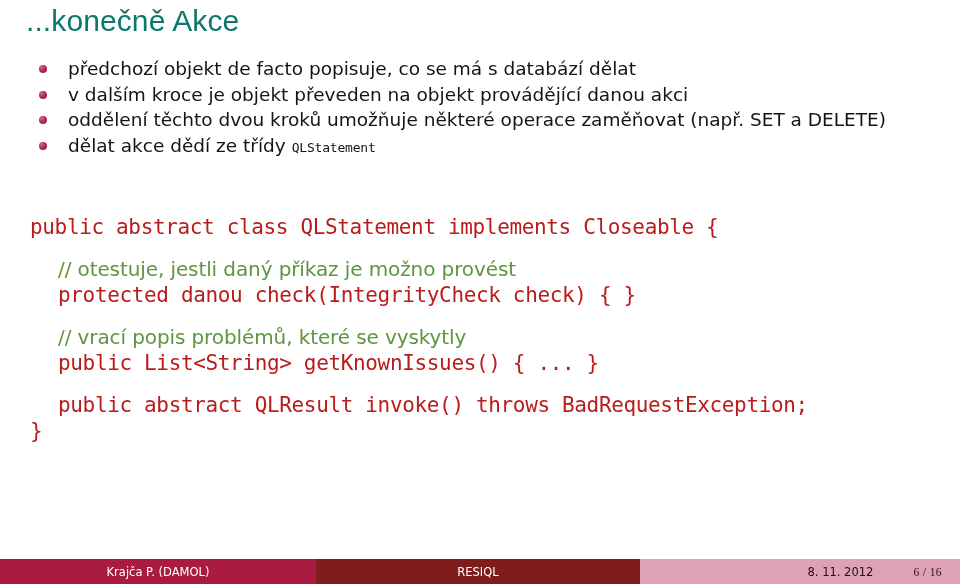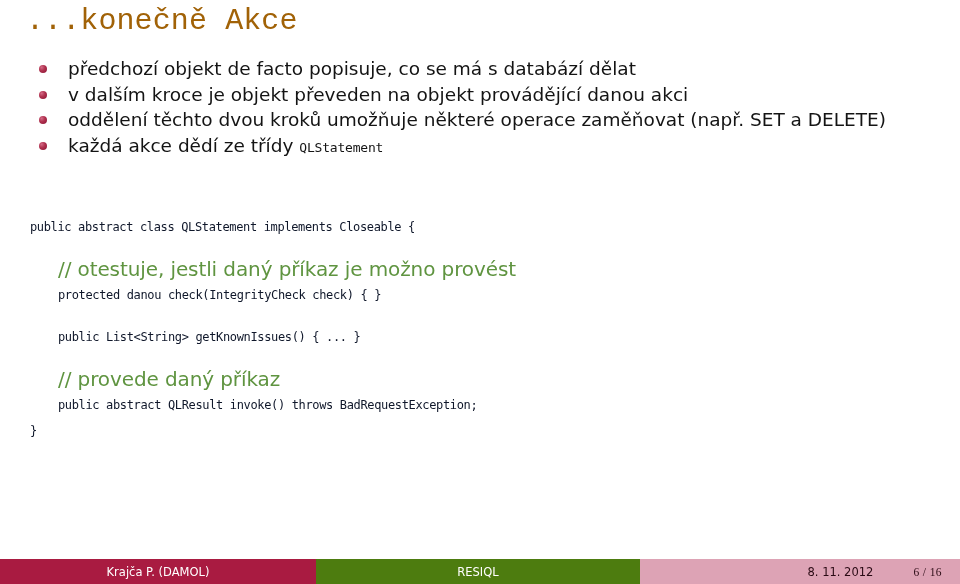--- a/index.html
+++ b/index.html
@@ -21,24 +21,24 @@
     width: 960px;
     height: 584px;
     box-sizing: border-box;
   }
 
   
   .slide-title {
     position: absolute;
     left: 26px;
     top: 2px;
-    font-family: Liberation Mono, monospace;
+    font-family: Liberation Sans, sans-serif;
     font-size: 30px;
     line-height: 38px;
-    color: #a16207;
+    color: #0f766e;
     letter-spacing: 0.1px;
     white-space: nowrap;
   }
 
   
   .bullets {
     position: absolute;
     left: 30px;
     top: 48px;
     width: 900px;
@@ -71,23 +71,23 @@
   
   .code-block {
     position: absolute;
     left: 30px;
     top: 214px;
     width: 900px;
     font-family: "DejaVu Serif", serif;
   }
   .code-line {
     font-family: "DejaVu Sans Mono", monospace;
-    font-size: 12px;
+    font-size: 21px;
     line-height: 26px;
-    color: #0f172a;
+    color: #b91c1c;
     white-space: pre;
     letter-spacing: -0.35px;
   }
   .code-line.indent  { padding-left: 28px; }
   .code-comment {
     font-family: "DejaVu Sans", sans-serif;
     font-size: 20px;
     line-height: 26px;
     color: #5f9440;
     white-space: pre;
@@ -114,21 +114,21 @@
     font-size: 11.5px;
     box-sizing: border-box;
   }
   .footer-left {
     width: 316px;
     background: #a91b41;
     color: #ffffff;
   }
   .footer-mid {
     width: 324px;
-    background: #4d7c0f;
+    background: #7f1d1d;
     color: #ffffff;
   }
   .footer-right {
     flex: 1 1 auto;
     background: #dda3b5;
     color: #2a0a14;
     justify-content: flex-end;
     padding-right: 18px;
     gap: 0px;
   }
@@ -154,43 +154,43 @@
       <span class="bullet-text">v dalším kroce je objekt převeden na objekt provádějící danou akci</span>
     </div>
 
     <div class="bullet-row">
       <span class="bullet-dot"></span>
       <span class="bullet-text">oddělení těchto dvou kroků umožňuje některé operace zaměňovat (např. SET a DELETE)</span>
     </div>
 
     <div class="bullet-row">
       <span class="bullet-dot"></span>
-      <span class="bullet-text"><span>každá akce dědí ze třídy </span><span class="mono-inline">QLStatement</span></span>
+      <span class="bullet-text"><span>dělat akce dědí ze třídy </span><span class="mono-inline">QLStatement</span></span>
     </div>
 
   </div>
 
   <div class="code-block">
 
     <div class="code-line">public abstract class QLStatement implements Closeable {</div>
 
     <div class="code-spacer"></div>
 
     <div class="code-comment">// otestuje, jestli daný příkaz je možno provést</div>
 
     <div class="code-line indent">protected danou check(IntegrityCheck check) { }</div>
 
     <div class="code-spacer"></div>
 
+    <div class="code-comment">// vrací popis problémů, které se vyskytly</div>
 
     <div class="code-line indent">public List&lt;String&gt; getKnownIssues() { ... }</div>
 
     <div class="code-spacer"></div>
 
-    <div class="code-comment">// provede daný příkaz</div>
 
     <div class="code-line indent">public abstract QLResult invoke() throws BadRequestException;</div>
 
     <div class="code-line">}</div>
 
   </div>
 
   <div class="footer">
     <div class="footer-seg footer-left">Krajča P.  (DAMOL)</div>
     <div class="footer-seg footer-mid">RESIQL</div>

